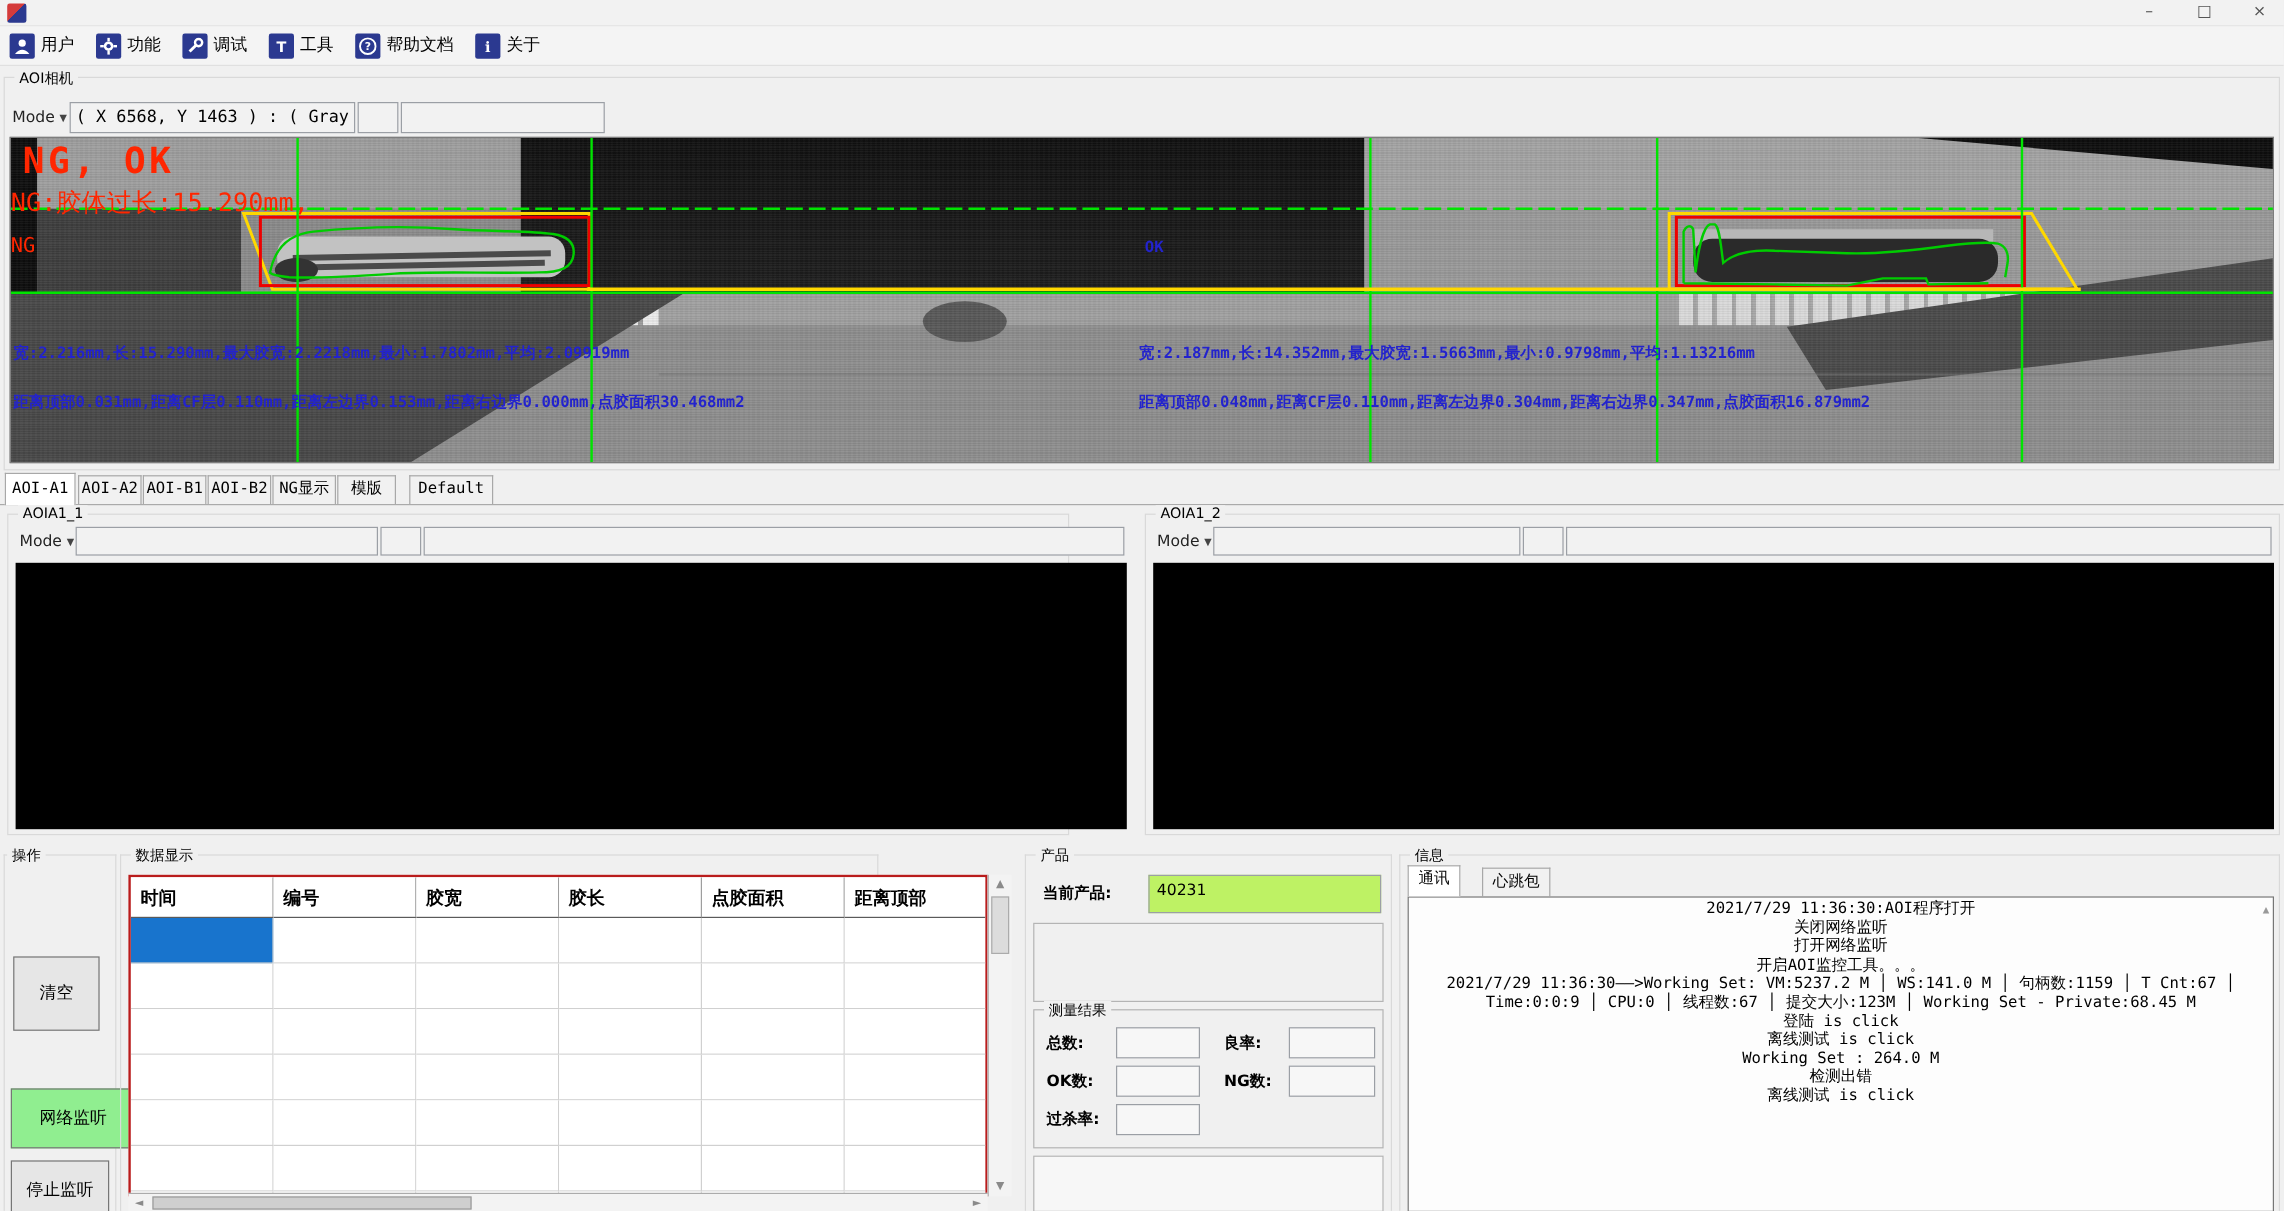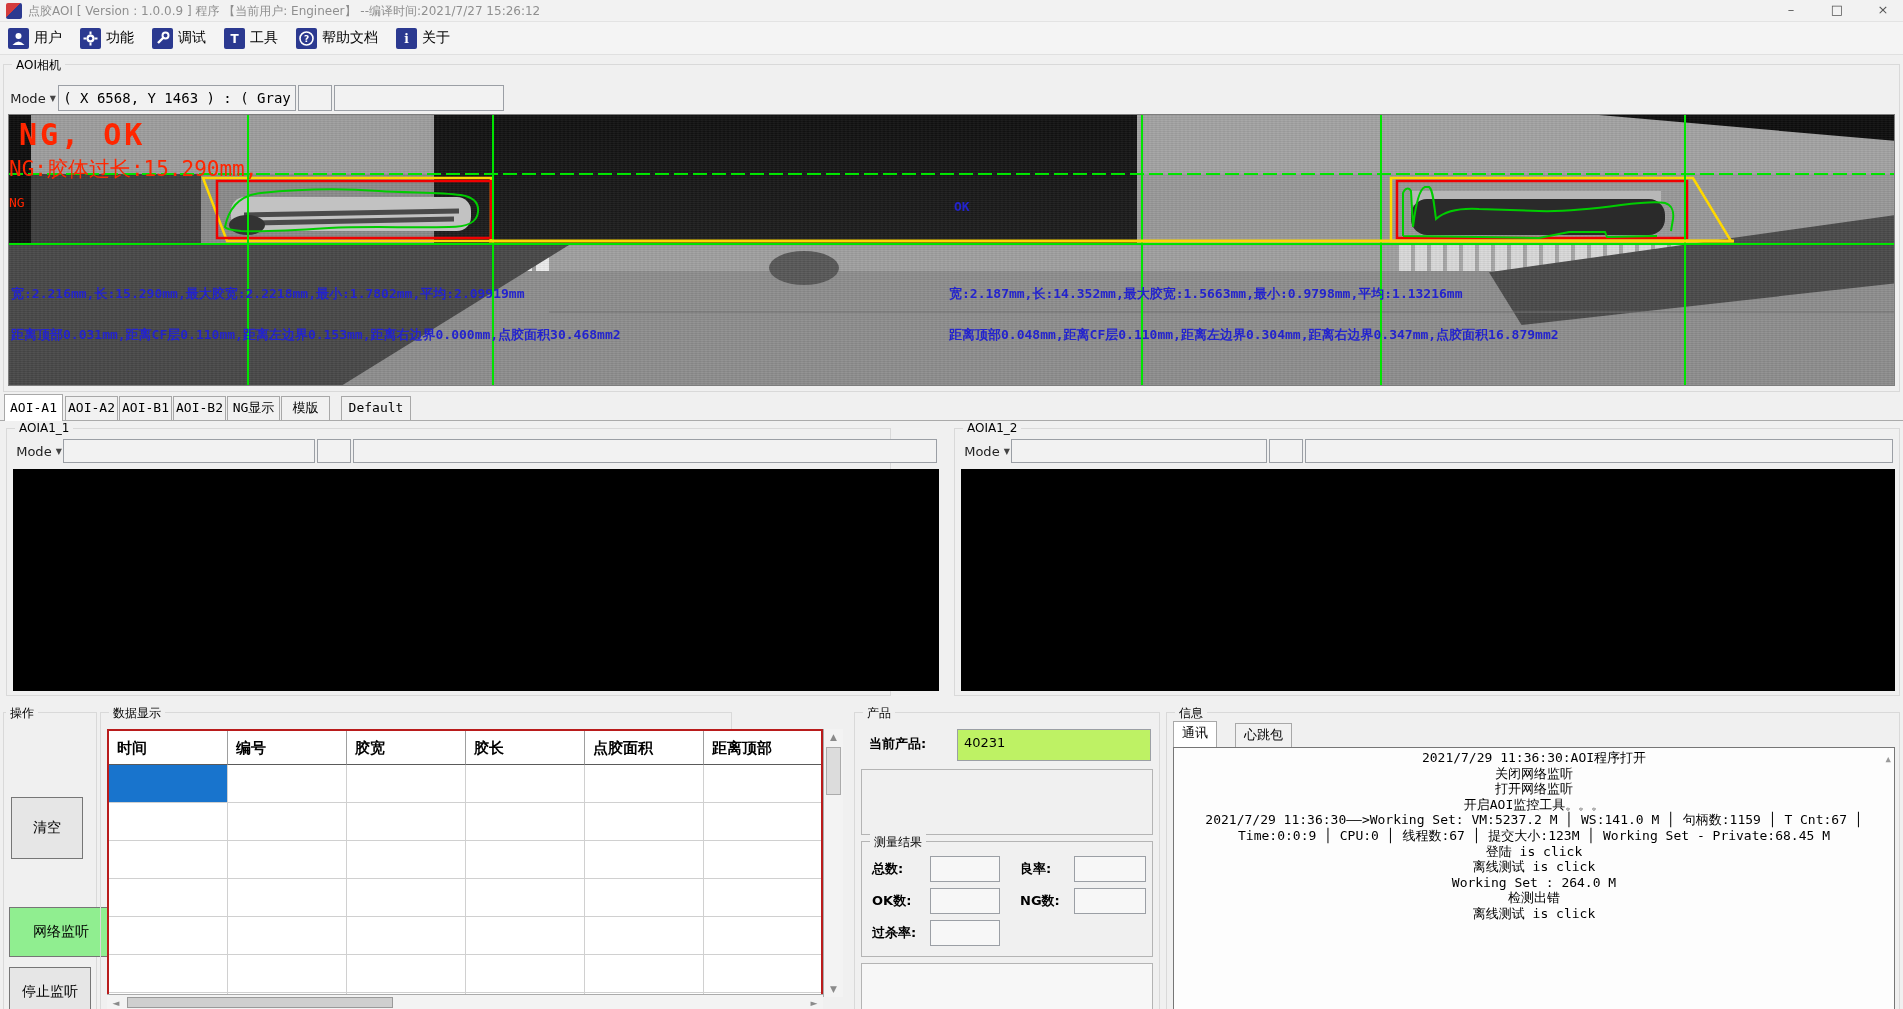--- a/index.html
+++ b/index.html
@@ -36,21 +36,21 @@
   .dd { font-size:8px; color:#444; }
 
   
   #camimg { left:8px; top:114px; width:1887px; height:272px; background:#8e8e8e; overflow:hidden; border:1px solid #7d7d7d; }
   #camimg .bg { position:absolute; }
   .grain { left:0; top:0; width:1887px; height:272px;
     background:repeating-linear-gradient(0deg,rgba(255,255,255,.035) 0 1px,rgba(0,0,0,.045) 1px 2px),
                repeating-linear-gradient(90deg,rgba(255,255,255,.02) 0 2px,rgba(0,0,0,.02) 2px 4px); }
   .ovl-red-big { font-size:30px; color:#ff2600; font-weight:bold; letter-spacing:3px; font-family:"DejaVu Sans Mono",monospace; }
   .ovl-red-mid { font-size:21px; color:#ff2600; font-family:"DejaVu Sans Mono",monospace; }
-  .ovl-red-sm  { font-size:13px; color:#ff2600; font-family:"DejaVu Sans Mono",monospace; }
+  .ovl-red-sm  { font-size:17px; color:#ff2600; font-family:"DejaVu Sans Mono",monospace; }
   .ovl-blue { font-size:13px; color:#2323cd; font-weight:bold; white-space:nowrap; font-family:"DejaVu Sans Mono",monospace; }
 
   
   .tab { position:absolute; top:396px; height:24px; background:#f1f1f1; border:1px solid #a8a8a8;
     border-bottom:none; text-align:center; line-height:22px; font-size:13px;
     font-family:"DejaVu Sans Mono",monospace; cursor:default; }
   .tab.active { top:394px; height:27px; background:#ffffff; z-index:3; line-height:25px; }
   #tabline { left:0; top:420px; width:1903px; height:1px; background:#aaaaaa; }
 
   .blackpane { position:absolute; background:#000; }
@@ -85,21 +85,20 @@
     border:1px solid #767676; overflow:hidden; padding:2px 4px;
     font-family:"DejaVu Sans Mono","Liberation Mono",monospace; font-size:13px; line-height:15.6px;text-align:center; }
   .logline { white-space:nowrap; }
   #logarrow { position:absolute; right:3px; top:4px; color:#9a9a9a; font-size:9px; }
 </style>
 </head>
 <body>
 
 <div class="abs" id="titlebar">
   <div class="abs" id="appicon"></div>
-  <div class="abs" id="apptitle">点胶AOI [ Version : 1.0.0.9 ]  程序 【当前用户:  Engineer】 --编译时间:2021/7/27 15:26:12</div>
   <div class="abs wbtn" style="right:92px;">–</div>
   <div class="abs wbtn" style="right:46px;">□</div>
   <div class="abs wbtn" style="right:0;">×</div>
 </div>
 
 <div class="abs" id="toolbar">
   <div class="tbitem">
     <span class="tbicon">
       <svg width="15" height="15">
           <circle cx="7.5" cy="5" r="3" fill="#fff"></circle>

